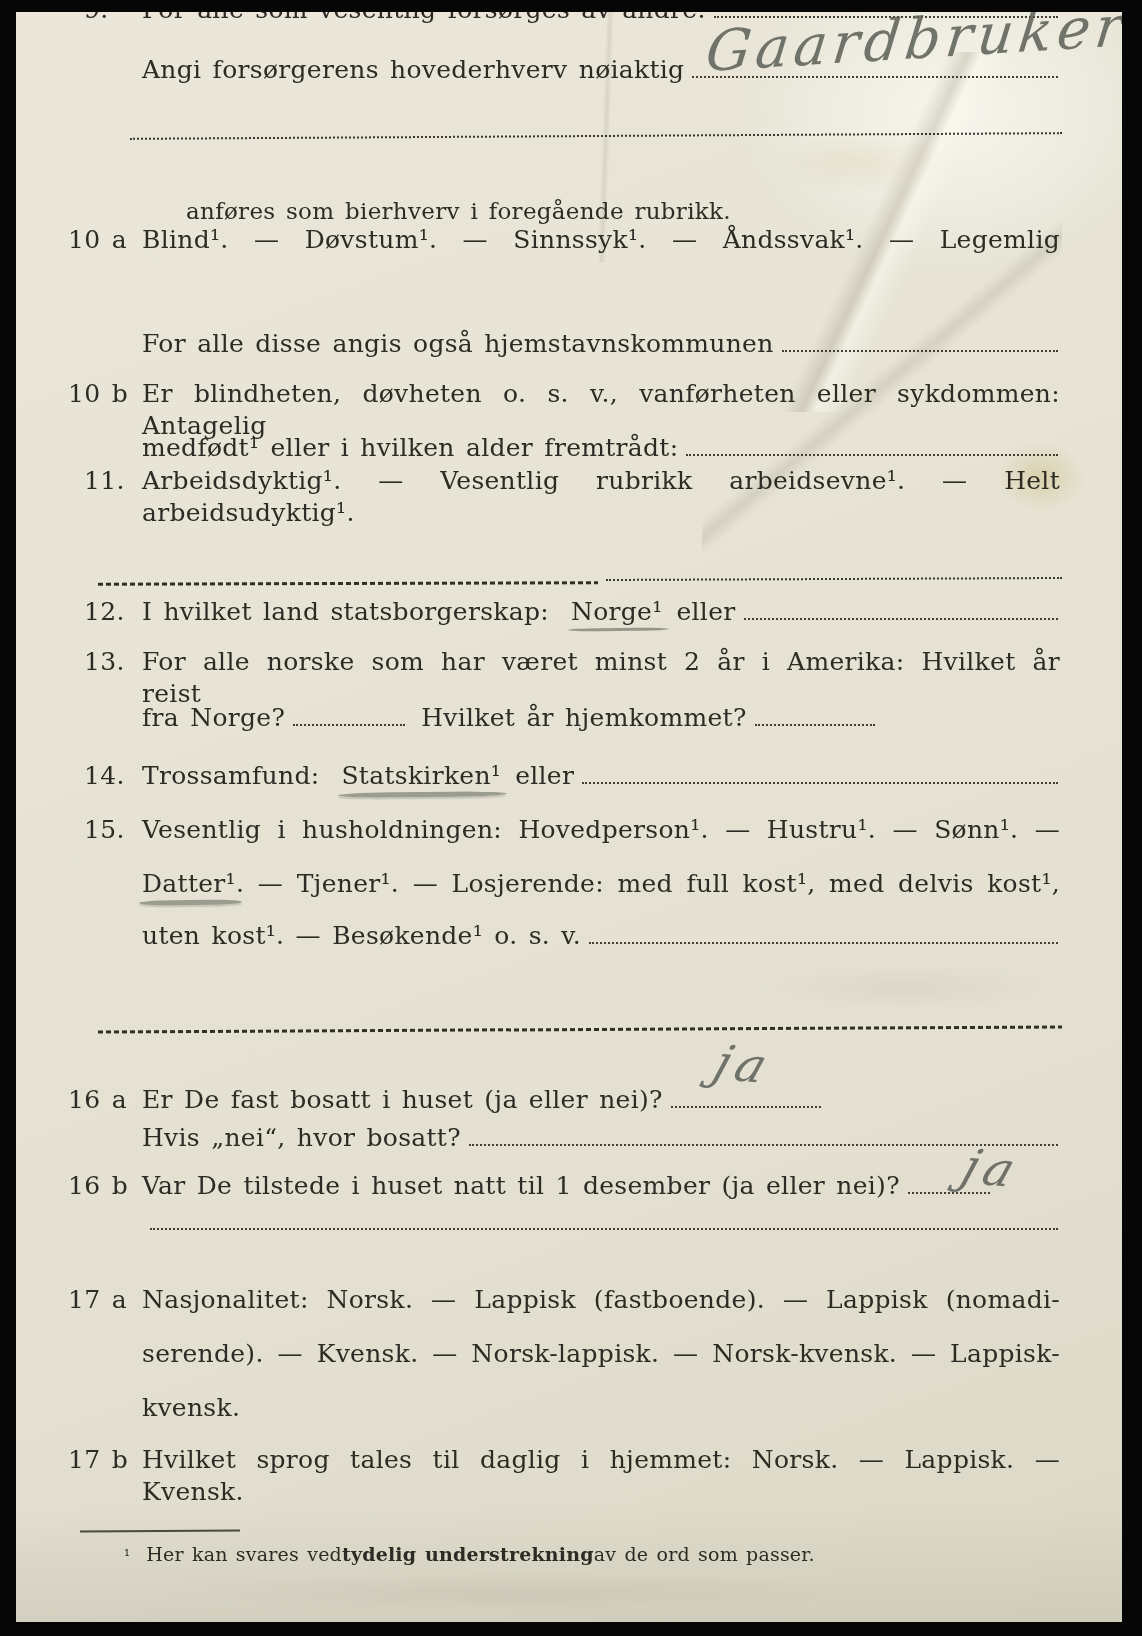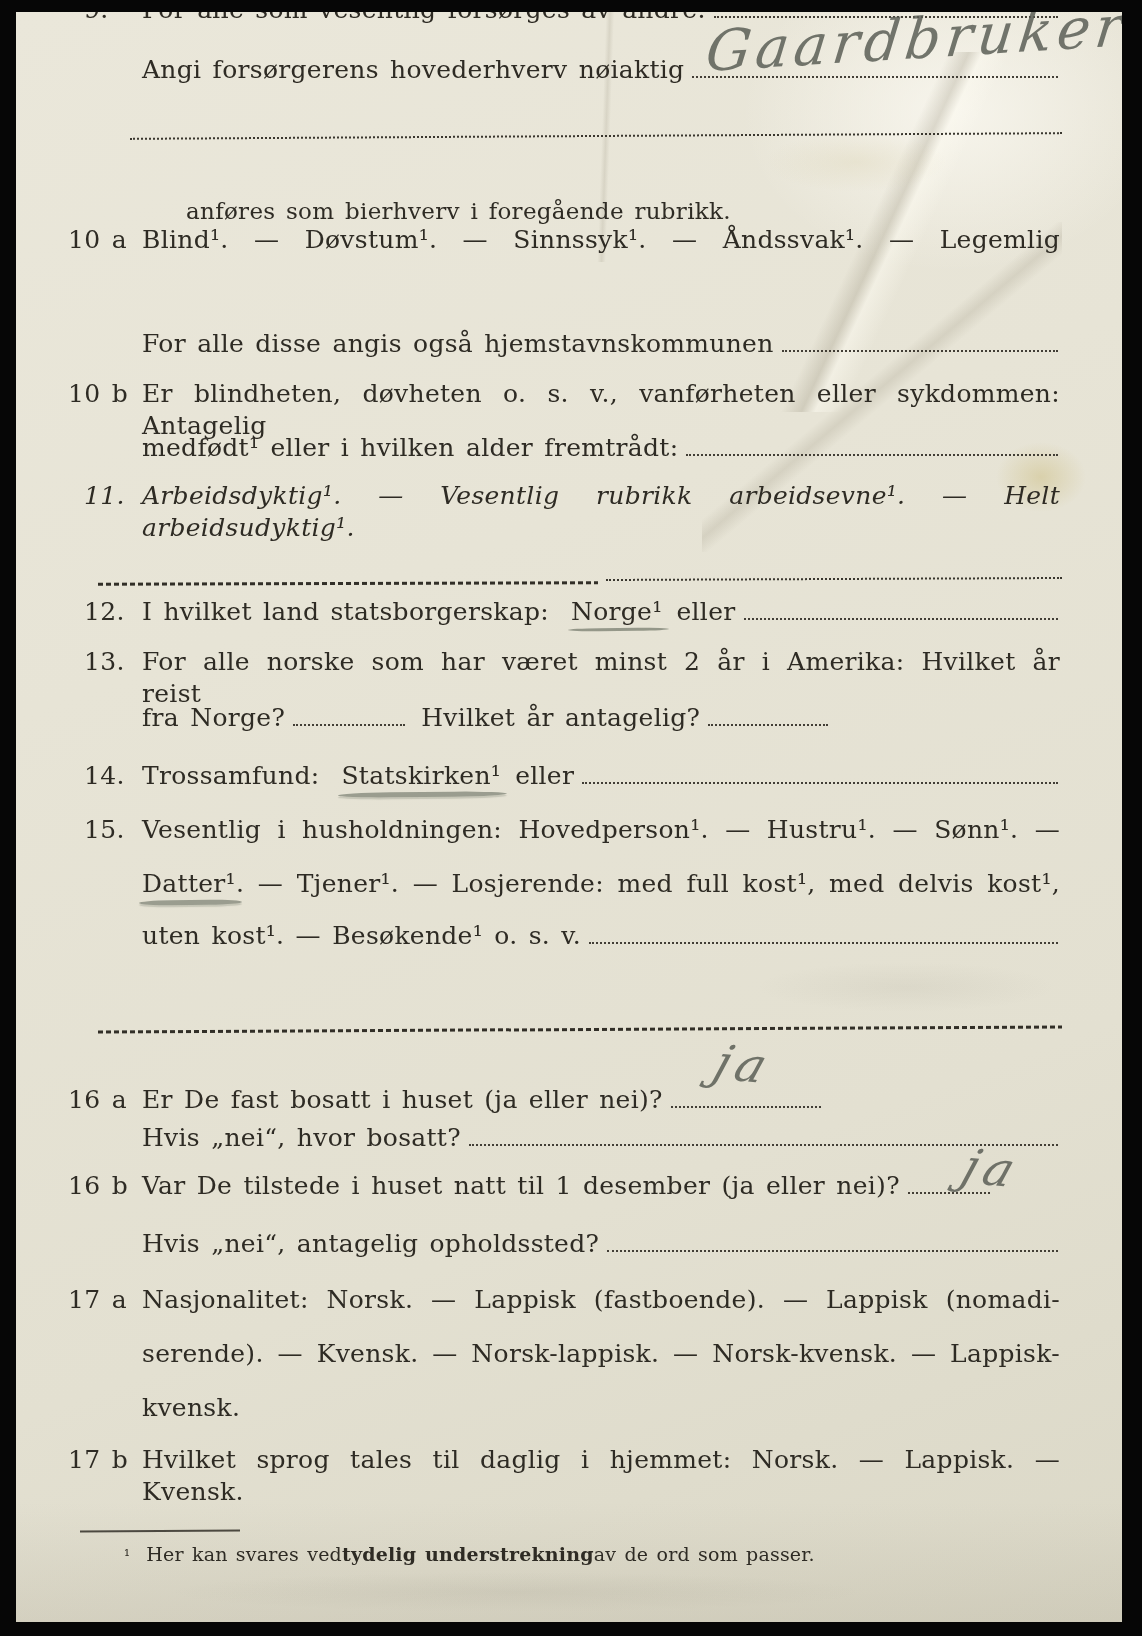--- a/index.html
+++ b/index.html
@@ -122,21 +122,21 @@
 
   <div class="row" style="top:366px;">
     <span class="num">10 b</span>
     <span class="fill">Er blindheten, døvheten o. s. v., vanførheten eller sykdommen: Antagelig</span>
   </div>
   <div class="row" style="top:420px;">
     <span>medfødt¹ eller i hvilken alder fremtrådt:</span>
     <div class="dots"></div>
   </div>
 
-  <div class="row" style="top:468px;font-style:italic;">
+  <div class="row" style="top:453px;">
     <span class="num narrow">11.</span>
     <span class="fill">Arbeidsdyktig¹. — Vesentlig rubrikk arbeidsevne¹. — Helt arbeidsudyktig¹.</span>
   </div>
 
   <div class="divdash" style="left:82px;top:570px;width:500px;transform:rotate(-.2deg);"></div>
   <div class="divdot" style="left:590px;top:566px;width:456px;transform:rotate(-.25deg);"></div>
 
   <div class="row" style="top:584px;">
     <span class="num narrow">12.</span>
     <span>I hvilket land statsborgerskap:</span>
@@ -145,21 +145,21 @@
     <div class="dots"></div>
   </div>
 
   <div class="row" style="top:634px;">
     <span class="num narrow">13.</span>
     <span class="fill">For alle norske som har været minst 2 år i Amerika: Hvilket år reist</span>
   </div>
   <div class="row" style="top:690px;">
     <span>fra Norge?</span>
     <div class="dots fx112"></div>
-    <span class="gap14">Hvilket år antagelig?</span>
+    <span class="gap14">Hvilket år hjemkommet?</span>
     <div class="dots fx120"></div>
     <div class="spacer"></div>
   </div>
 
   <div class="row" style="top:748px;">
     <span class="num narrow">14.</span>
     <span>Trossamfund:</span>
     <span class="penu gap22">Statskirken¹</span>
     <span class="gap14">eller</span>
     <div class="dots"></div>
@@ -192,21 +192,20 @@
   </div>
 
   <div class="row" style="top:1158px;">
     <span class="num">16 b</span>
     <span>Var De tilstede i huset natt til 1 desember (ja eller nei)?</span>
     <div class="dots fx82"></div>
     <div class="spacer"></div>
   </div>
   <div class="hand hand-ja" style="left:948px;top:1128px;">ja</div>
   <div class="row" style="top:1216px;">
-    <span>Hvis „nei“, antagelig opholdssted?</span>
     <div class="dots"></div>
   </div>
 
   <div class="row" style="top:1272px;justify-content:flex-end;">
     <span class="num">17 a</span>
     <span class="fill">Nasjonalitet: Norsk. — Lappisk (fastboende). — Lappisk (nomadi-</span>
   </div>
   <div class="row" style="top:1326px;">
     <span class="fill">serende). — Kvensk. — Norsk-lappisk. — Norsk-kvensk. — Lappisk-</span>
   </div>

